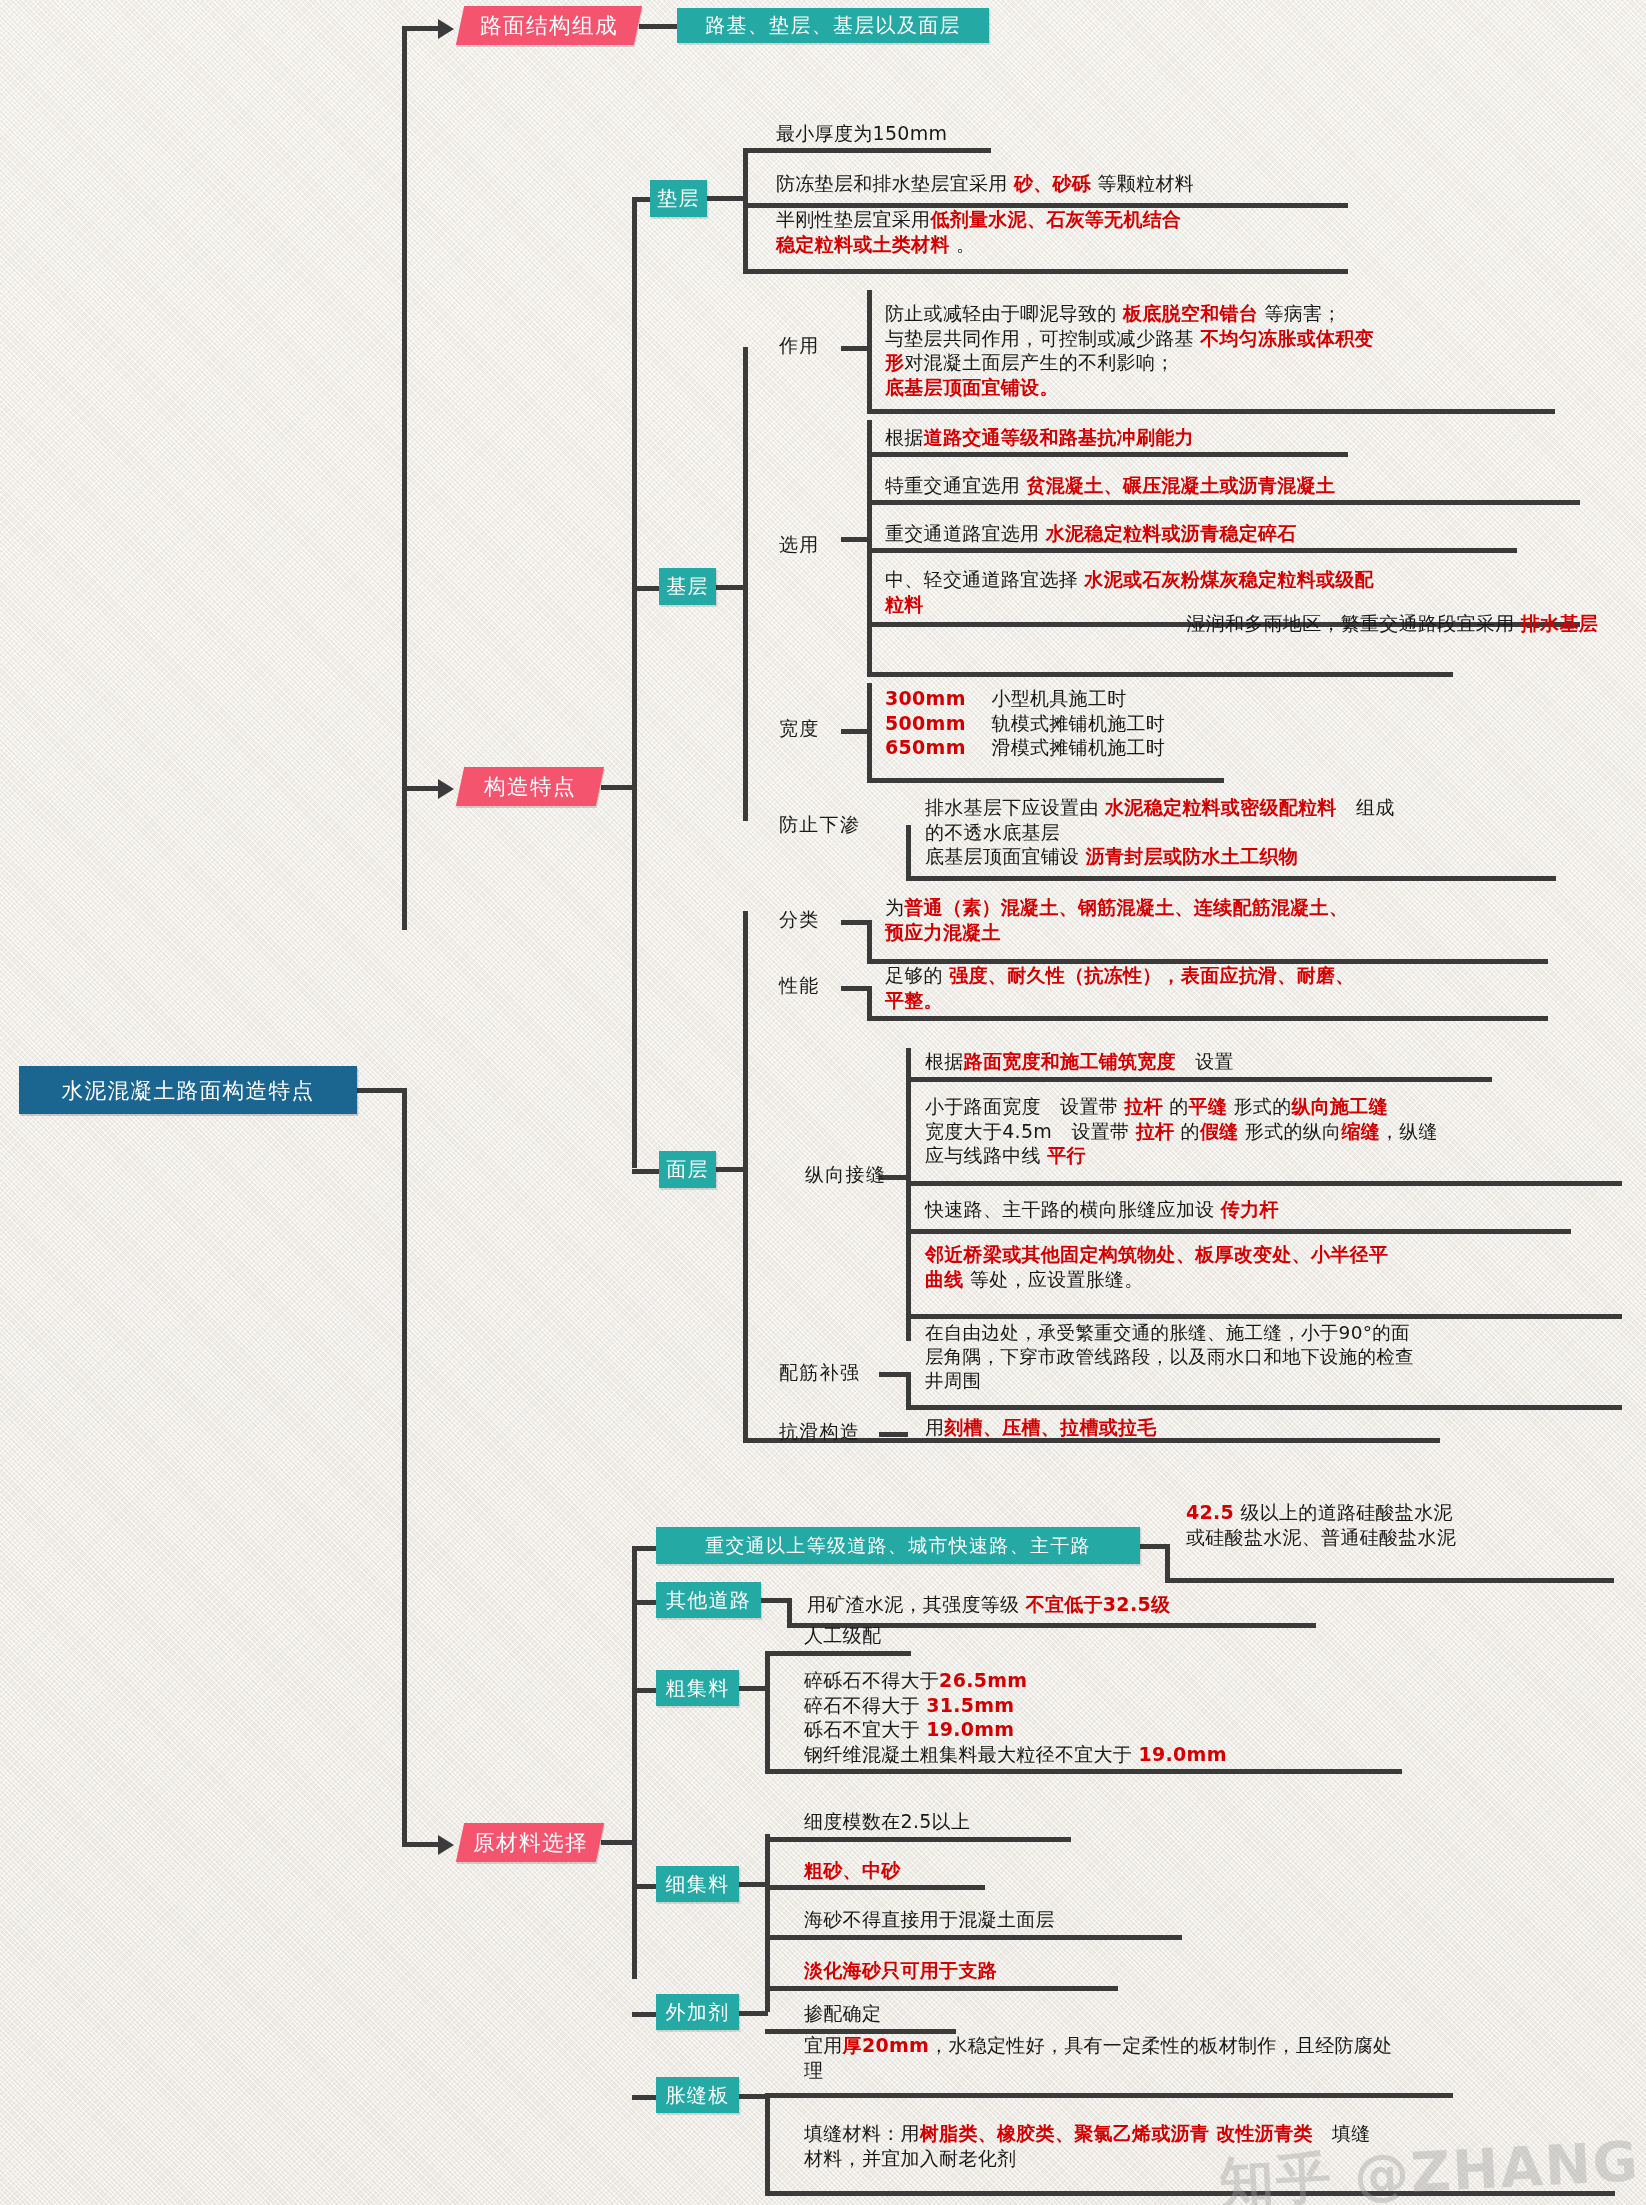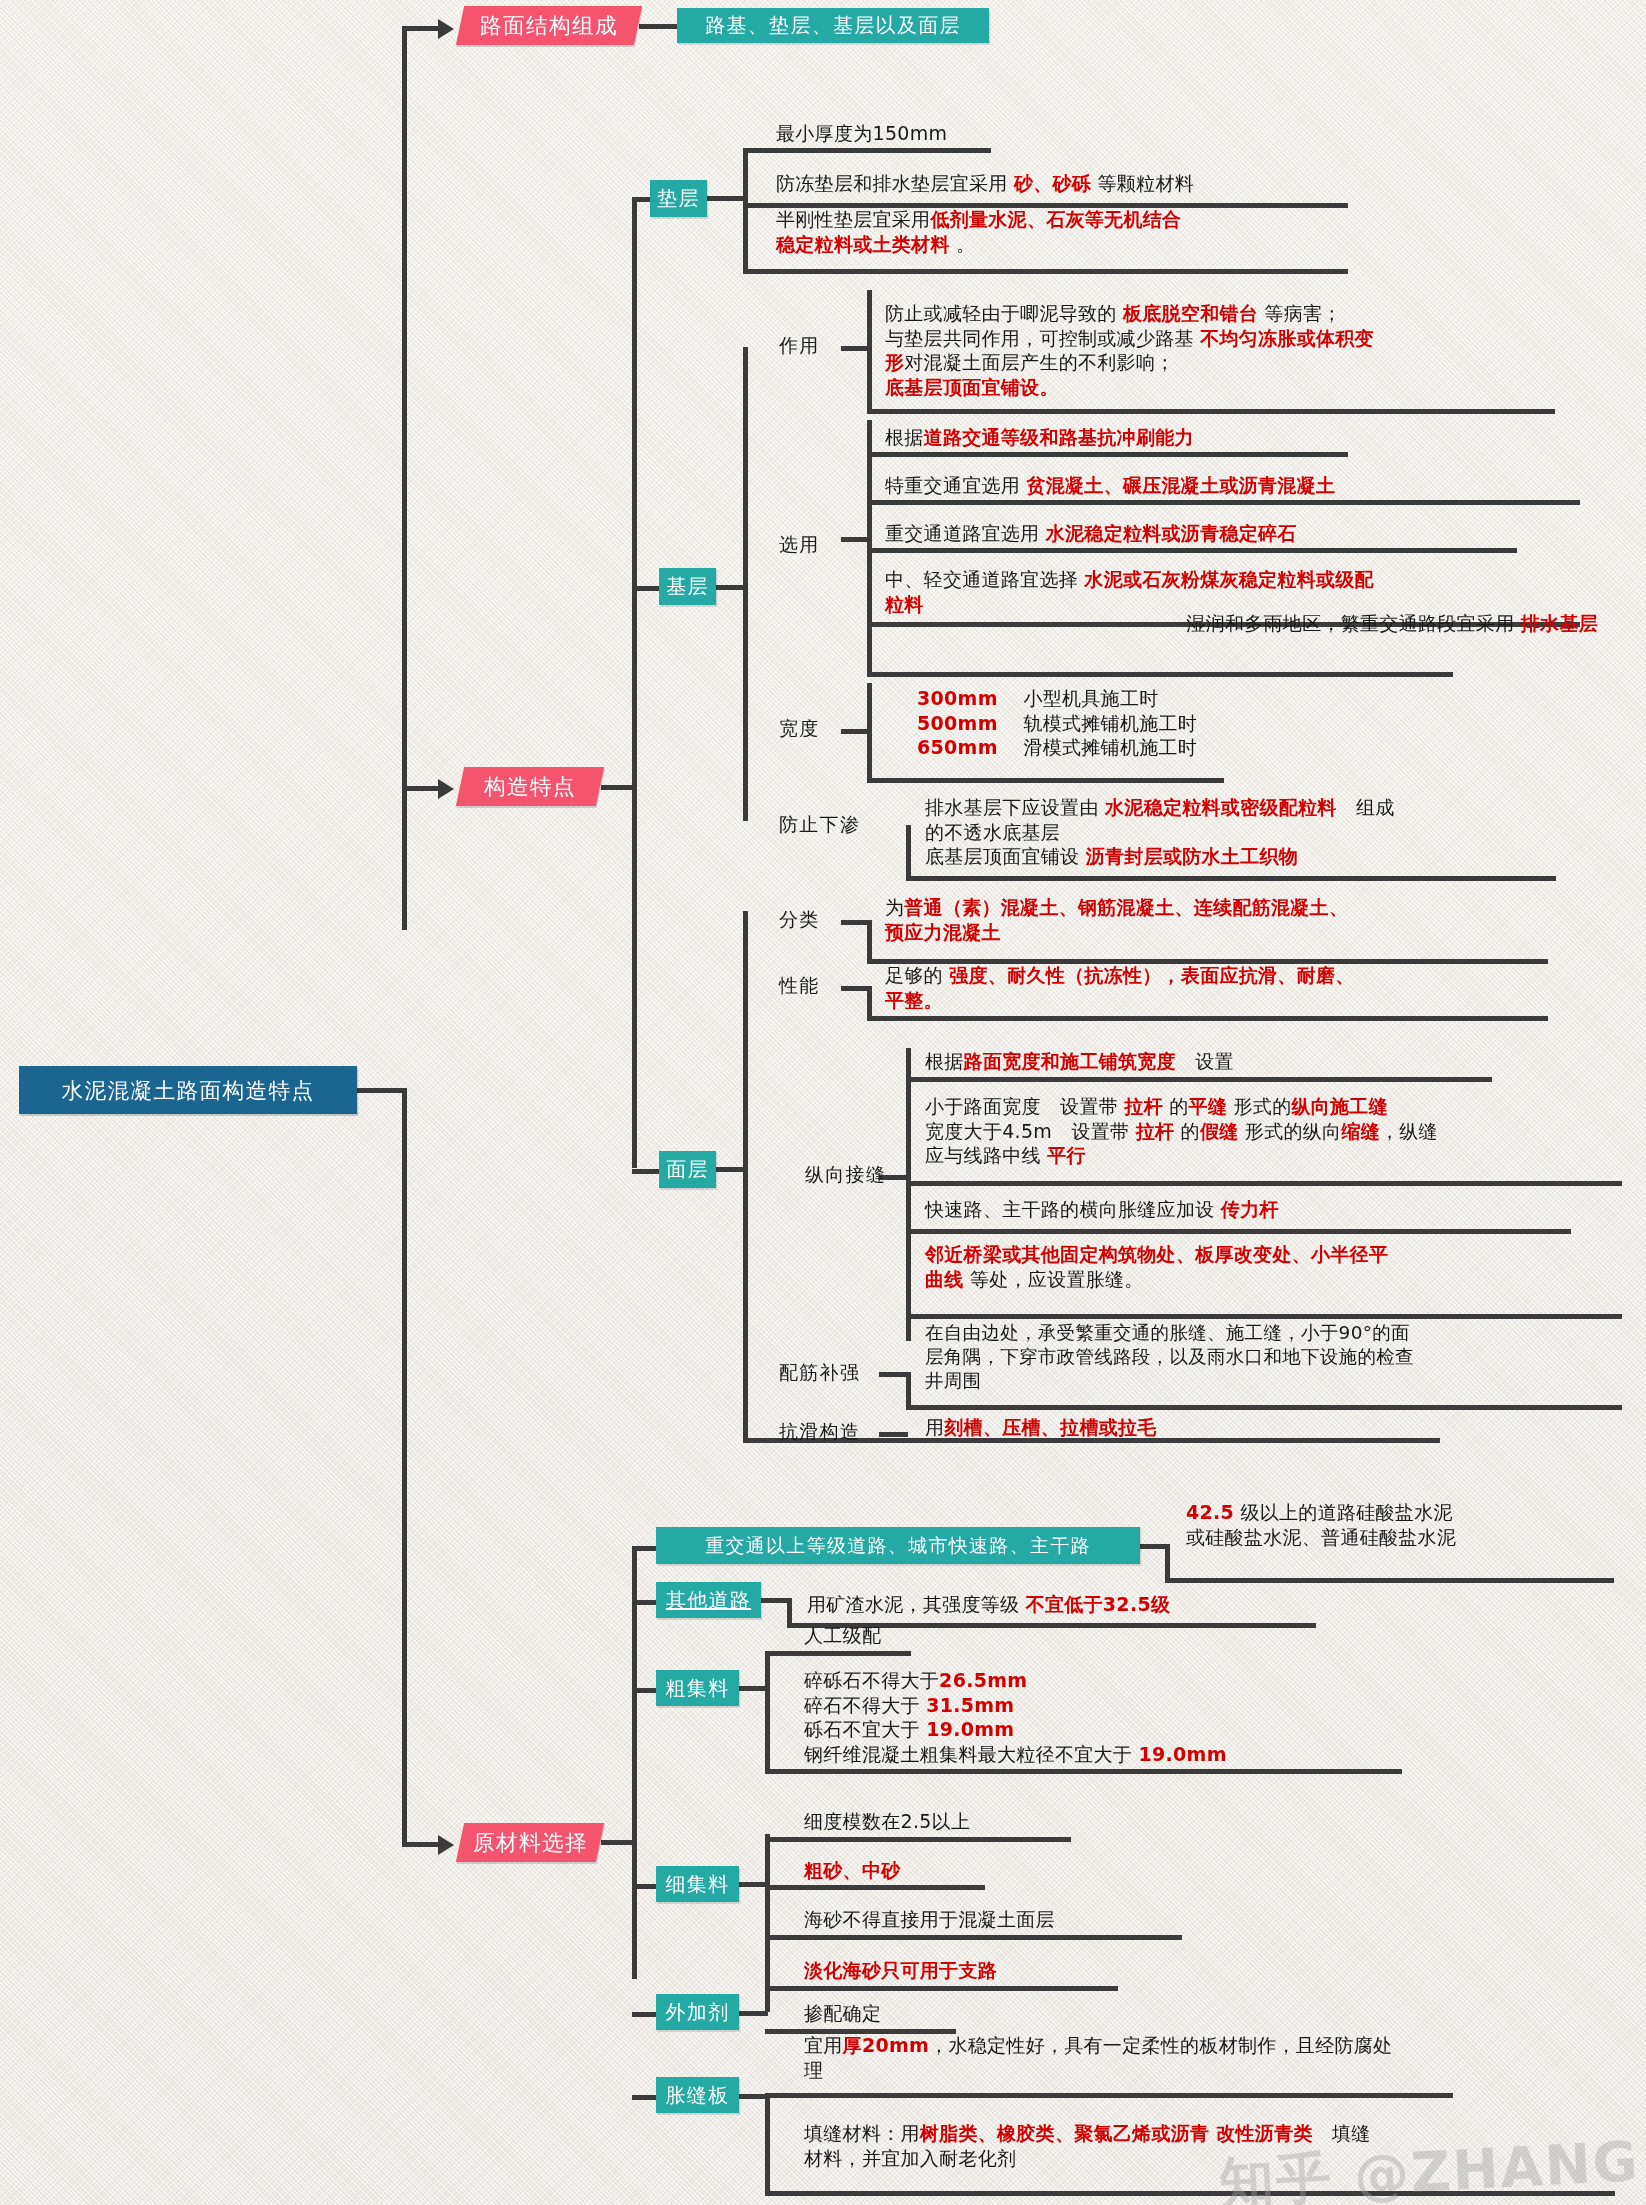--- a/index.html
+++ b/index.html
@@ -185,21 +185,21 @@
 
 <div class="ln h" style="left:867px;top:672px;width:586px;"></div>
 <div class="leaf" style="left:885px;top:611px;width:713px;text-align:right;"><span>湿润和多雨地区，繁重交通路段宜采用 </span><span class="r">排水基层</span></div>
 
 <div class="plain" style="left:779px;top:716px;height:25.5px;">
   <span>宽度</span>
 </div>
 <div class="ln h" style="left:841px;top:729px;width:29px;"></div>
 <div class="ln v" style="left:867px;top:683px;height:99px;"></div>
 <div class="ln h" style="left:867px;top:778px;width:357px;"></div>
-<div class="leaf" style="left:885px;top:686px;width:573px;margin-left:32px;"><span class="r">300mm</span><span>　 小型机具施工时</span><br><span class="r">500mm</span><span>　 轨模式摊铺机施工时</span><br><span class="r">650mm</span><span>　 滑模式摊铺机施工时</span></div>
+<div class="leaf" style="left:885px;top:686px;width:573px;"><span class="r">300mm</span><span>　 小型机具施工时</span><br><span class="r">500mm</span><span>　 轨模式摊铺机施工时</span><br><span class="r">650mm</span><span>　 滑模式摊铺机施工时</span></div>
 
 <div class="plain" style="left:779px;top:812px;height:25.5px;">
   <span>防止下渗</span>
 </div>
 <div class="ln h" style="left:885px;top:825px;width:0px;"></div>
 <div class="ln v" style="left:906px;top:825px;height:54px;"></div>
 <div class="ln h" style="left:906px;top:876px;width:650px;"></div>
 <div class="leaf" style="left:925px;top:795px;width:713px;"><span>排水基层下应设置由 </span><span class="r">水泥稳定粒料或密级配粒料</span><span>　组成</span><br><span>的不透水底基层</span><br><span>底基层顶面宜铺设 </span><span class="r">沥青封层或防水土工织物</span></div>
 
 <div class="ln h" style="left:632px;top:1169px;width:29px;"></div>
@@ -269,21 +269,21 @@
 <div class="ln h" style="left:632px;top:1546px;width:25.5px;"></div>
 <div class="node teal vsmall" style="left:656px;top:1527px;width:484px;height:37px;">
   <span>重交通以上等级道路、城市快速路、主干路</span>
 </div>
 <div class="ln h" style="left:1140px;top:1544px;width:29px;"></div>
 <div class="ln v" style="left:1165px;top:1544px;height:35px;"></div>
 <div class="ln h" style="left:1165px;top:1578px;width:449px;"></div>
 <div class="leaf" style="left:1186px;top:1500px;width:459px;"><span class="r">42.5</span><span> 级以上的道路硅酸盐水泥</span><br><span>或硅酸盐水泥、普通硅酸盐水泥</span></div>
 
 <div class="ln h" style="left:632px;top:1600px;width:25.5px;"></div>
-<div class="node teal" style="left:656px;top:1582px;width:105px;height:36px;text-decoration:underline;">
+<div class="node teal" style="left:656px;top:1582px;width:105px;height:36px;">
   <span>其他道路</span>
 </div>
 <div class="ln h" style="left:761px;top:1598px;width:29px;"></div>
 <div class="ln v" style="left:787px;top:1598px;height:25.5px;"></div>
 <div class="ln h" style="left:787px;top:1623px;width:529px;"></div>
 <div class="leaf" style="left:807px;top:1592px;width:573px;"><span>用矿渣水泥，其强度等级 </span><span class="r">不宜低于32.5级</span></div>
 
 <div class="ln h" style="left:632px;top:1688px;width:25.5px;"></div>
 <div class="node teal" style="left:656px;top:1670px;width:83px;height:36px;text-align:center;">
   <span>粗集料</span>

